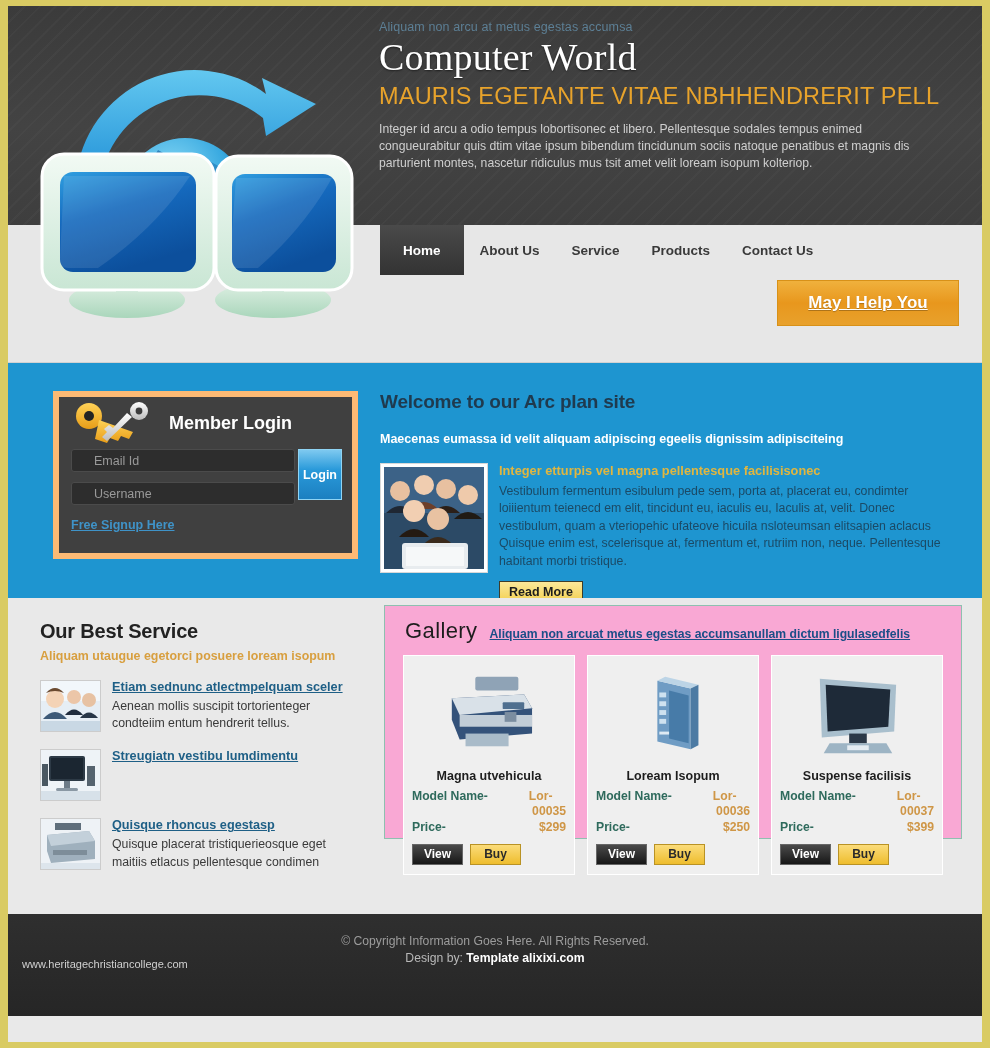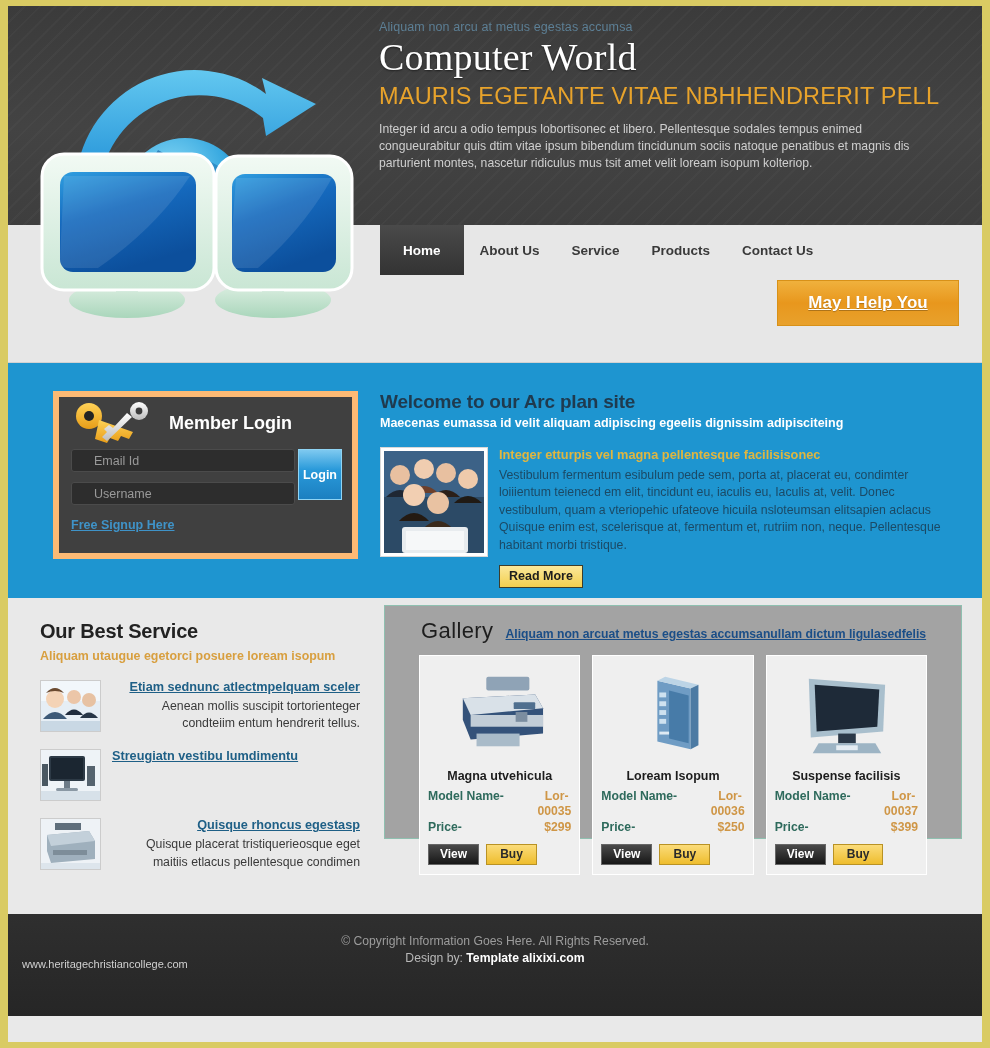--- a/index.html
+++ b/index.html
@@ -216,21 +216,21 @@
   .welcome-h {
     font-size: 19px;
     color: #1f3a4e;
     font-weight: bold;
     letter-spacing: -.2px;
   }
   .welcome-sub {
     font-size: 12.5px;
     color: #ffffff;
     font-weight: bold;
-    margin-top: 3px;
+    margin-top: 19px;
   }
   .welcome-body {
     display: flex;
     margin-top: 17px;
   }
   .people-photo {
     flex: none;
     width: 108px;
     height: 110px;
     background: #ffffff;
@@ -281,21 +281,21 @@
     color: #222222;
     font-weight: bold;
     letter-spacing: -.2px;
   }
   .svc-sub {
     font-size: 12.4px;
     color: #d89f3f;
     font-weight: bold;
     margin-top: 6px;
   }
-  .svc-item { display: flex; margin-top: 17px; text-align: right; }
+  .svc-item { display: flex; margin-top: 17px; }
   .svc-thumb {
     flex: none;
     width: 61px;
     height: 52px;
     background: #ffffff;
     border: 1px solid #cccccc;
     margin-right: 11px;
   }
   .svc-link {
     display: block;
@@ -311,23 +311,23 @@
     line-height: 1.4;
     color: #3a3a3a;
   }
 
   .gallery {
     position: absolute;
     left: 376px;
     top: 7px;
     width: 578px;
     height: 234px;
-    background: #a3a3a3;
+    background: #f9a8d4;
     border: 1px solid #8fc0b0;
-    padding: 12px 28px;
+    padding: 12px 12px;
   }
   .gal-head { display: flex; align-items: baseline; padding-left: 8px; }
   .gal-title {
     font-size: 22px;
     color: #1d1d1d;
     letter-spacing: .4px;
   }
   .gal-link {
     margin-left: 12px;
     font-size: 12.2px;

